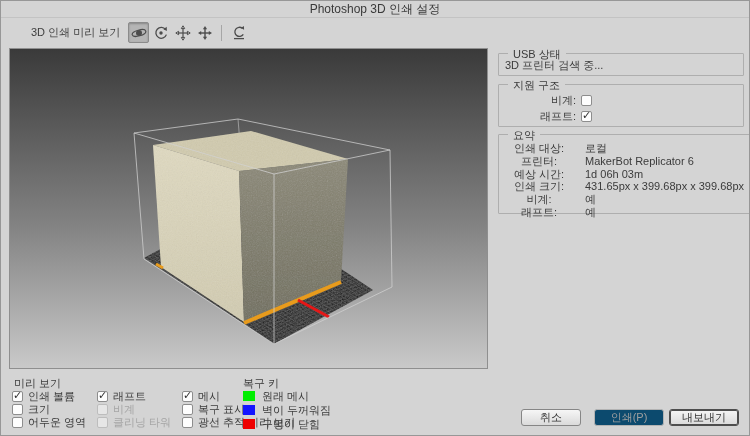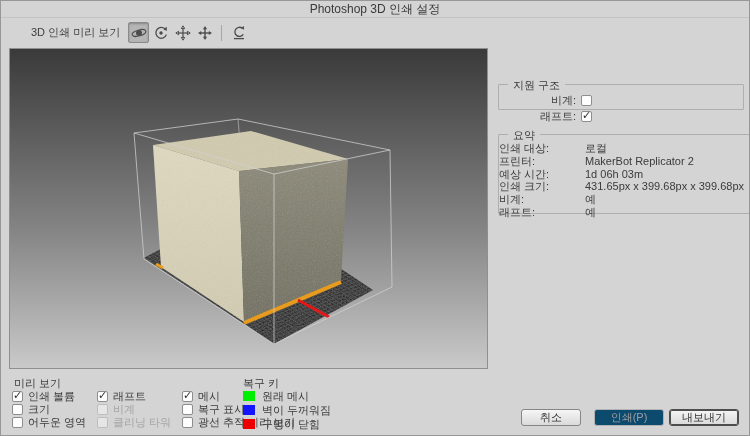--- a/index.html
+++ b/index.html
@@ -19,26 +19,26 @@
   .toolbtn svg{display:block;}
   
   .viewport{position:absolute;left:8px;top:47px;width:479px;height:321px;box-sizing:border-box;
             border:1px solid #8f8f8f;background:#555;}
   .viewport svg{display:block;width:100%;height:100%;}
   
   .group{position:absolute;box-sizing:border-box;border:1px solid #aeaeae;border-radius:1px;}
   .group .legend{position:absolute;top:-7px;left:9px;background:#d4d4d4;padding:0 5px;color:#3b3b3b;}
   .g-usb{left:497px;top:52px;width:246px;height:23px;}
   .g-usb .gmsg{position:absolute;left:6px;top:4px;}
-  .g-support{left:497px;top:83px;width:246px;height:26px;}
+  .g-support{left:497px;top:83px;width:246px;height:43px;}
   .srow{position:absolute;left:5px;display:flex;align-items:center;}
   .srow .slab{width:72px;text-align:right;margin-right:5px;}
   .g-summary{left:497px;top:133px;width:282px;height:80px;padding-top:7px;}
   .sumrow{display:flex;line-height:12.8px;}
-  .sumrow .sl{width:80px;text-align:left;}
+  .sumrow .sl{width:80px;text-align:center;}
   .sumrow .sv{padding-left:6px;white-space:nowrap;}
   
   .box{width:11px;height:11px;box-sizing:border-box;background:#fdfdfd;border:1px solid #8d8d8d;
        border-radius:2px;display:inline-block;position:relative;flex:0 0 auto;cursor:pointer;}
   .box.checked::after{content:"\2713";position:absolute;left:0px;top:-3px;font-size:11px;font-weight:bold;color:#2e2e2e;}
   .cb{display:flex;align-items:center;height:13px;}
   .cb .cbl{margin-left:5px;white-space:nowrap;}
   .cb.disabled .cbl{color:#a5a5a5;}
   .cb.disabled .box{border-color:#bdbdbd;background:#e6e6e6;}
   
@@ -183,20 +183,24 @@
       <g fill="none" stroke="#d2d2d2" stroke-opacity="0.75" stroke-width="1">
         <polygon points="124,84 228,70 380,101 264,125"></polygon>
         <line x1="124" y1="84" x2="134" y2="210"></line>
         <line x1="380" y1="101" x2="382" y2="238"></line>
         <line x1="264" y1="125" x2="264" y2="295"></line>
         <polyline points="134,210 264,295 382,238"></polyline>
       </g>
     </svg>
   </div>
 
+  <div class="group g-usb">
+    <span class="legend">USB 상태</span>
+    <span class="gmsg">3D 프린터 검색 중...</span>
+  </div>
 
   <div class="group g-support">
     <span class="legend">지원 구조</span>
     <div class="srow" style="top:8px;">
       <span class="slab">비계:</span>
       <span class="box"></span>
     </div>
     <div class="srow" style="top:24px;">
       <span class="slab">래프트:</span>
       <span class="box checked"></span>
@@ -204,21 +208,21 @@
   </div>
 
   <div class="group g-summary">
     <span class="legend">요약</span>
     <div class="sumrow">
       <span class="sl">인쇄 대상:</span>
       <span class="sv">로컬</span>
     </div>
     <div class="sumrow">
       <span class="sl">프린터:</span>
-      <span class="sv">MakerBot Replicator 2</span>
+      <span class="sv">MakerBot Replicator 6</span>
     </div>
     <div class="sumrow">
       <span class="sl">예상 시간:</span>
       <span class="sv">1d 06h 03m</span>
     </div>
     <div class="sumrow">
       <span class="sl">인쇄 크기:</span>
       <span class="sv">431.65px x 399.68px x 399.68px</span>
     </div>
     <div class="sumrow">

